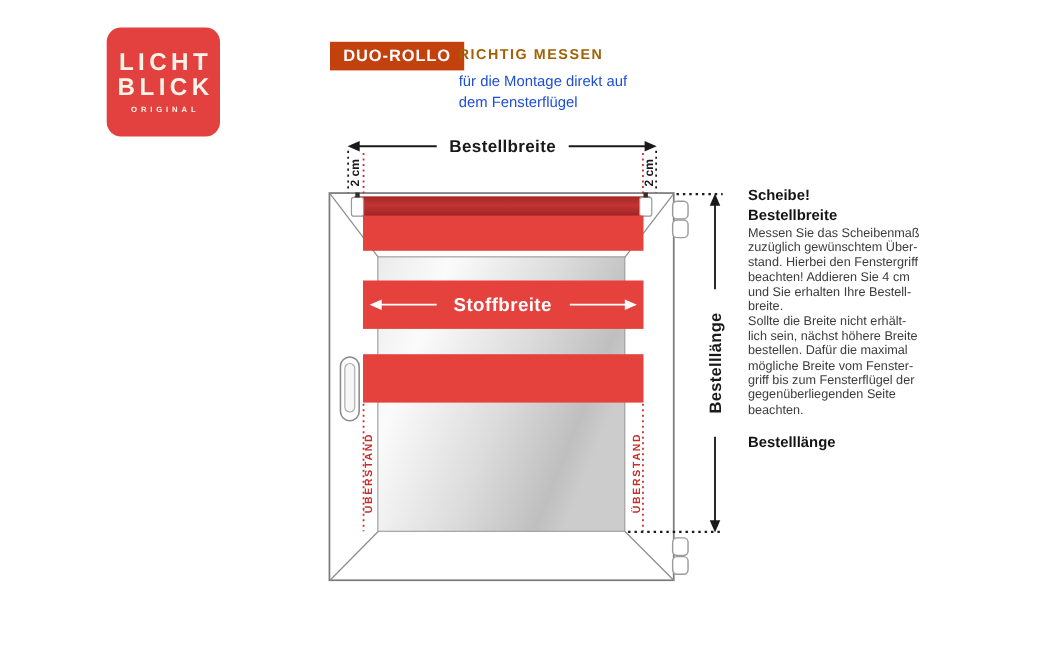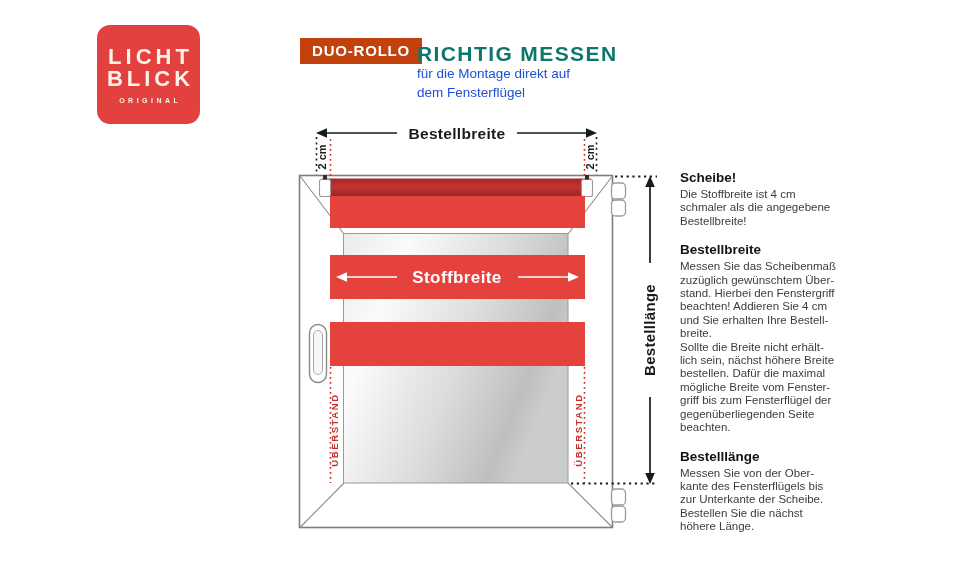--- a/index.html
+++ b/index.html
@@ -15,21 +15,21 @@
   }
   .logo-line{font-weight:bold;font-size:22px;line-height:22px;letter-spacing:4px;text-indent:4px;}
   .logo-sub{font-size:7px;letter-spacing:3.5px;text-indent:3.5px;margin-top:7px;font-weight:bold;}
   
   .badge{
     position:absolute;left:300px;top:38px;background:#c2410c;color:#ffffff;
     font-size:15px;font-weight:bold;letter-spacing:0.8px;padding:4px 12px 5px;
   }
   .title{
     position:absolute;left:417px;top:42px;margin:0;
-    font-size:21px;font-weight:bold;letter-spacing:1.4px;color:#0f766e;
+    font-size:13px;font-weight:bold;letter-spacing:1.4px;color:#a16207;
   }
   .subtitle{
     position:absolute;left:417px;top:64px;margin:0;
     font-size:13.5px;line-height:19px;color:#1d4ed8;white-space:pre-line;
   }
   
   .info{position:absolute;left:680px;top:170px;width:185px;}
   .info h3{margin:0 0 3px;font-size:13.5px;font-weight:bold;color:#141414;}
   .info p{margin:0 0 14px;font-size:11.5px;line-height:13.4px;color:#3c3c3c;white-space:pre-line;}
   
@@ -140,41 +140,33 @@
     <polygon points="650,484 645.2,473 654.8,473" fill="#1a1a1a"></polygon>
   </g>
 
   <text x="338" y="430" transform="rotate(-90 338 430)" text-anchor="middle" font-size="9.5" font-weight="bold" fill="#c2302c" letter-spacing="1.6">ÜBERSTAND</text>
   <text x="582" y="430" transform="rotate(-90 582 430)" text-anchor="middle" font-size="9.5" font-weight="bold" fill="#c2302c" letter-spacing="1.6">ÜBERSTAND</text>
 </svg>
 
 <div class="info">
   <section>
     <h3>Scheibe!</h3>
-    <p>Die Stoffbreite ist 4 cm
-schmaler als die angegebene
-Bestellbreite!</p>
   </section>
   <section>
     <h3>Bestellbreite</h3>
     <p>Messen Sie das Scheibenmaß
 zuzüglich gewünschtem Über-
 stand. Hierbei den Fenstergriff
 beachten! Addieren Sie 4 cm
 und Sie erhalten Ihre Bestell-
 breite.
 Sollte die Breite nicht erhält-
 lich sein, nächst höhere Breite
 bestellen. Dafür die maximal
 mögliche Breite vom Fenster-
 griff bis zum Fensterflügel der
 gegenüberliegenden Seite
 beachten.</p>
   </section>
   <section>
     <h3>Bestelllänge</h3>
-    <p>Messen Sie von der Ober-
-kante des Fensterflügels bis
-zur Unterkante der Scheibe.
-Bestellen Sie die nächst
-höhere Länge.</p>
   </section>
 </div>
 
 </body></html>

